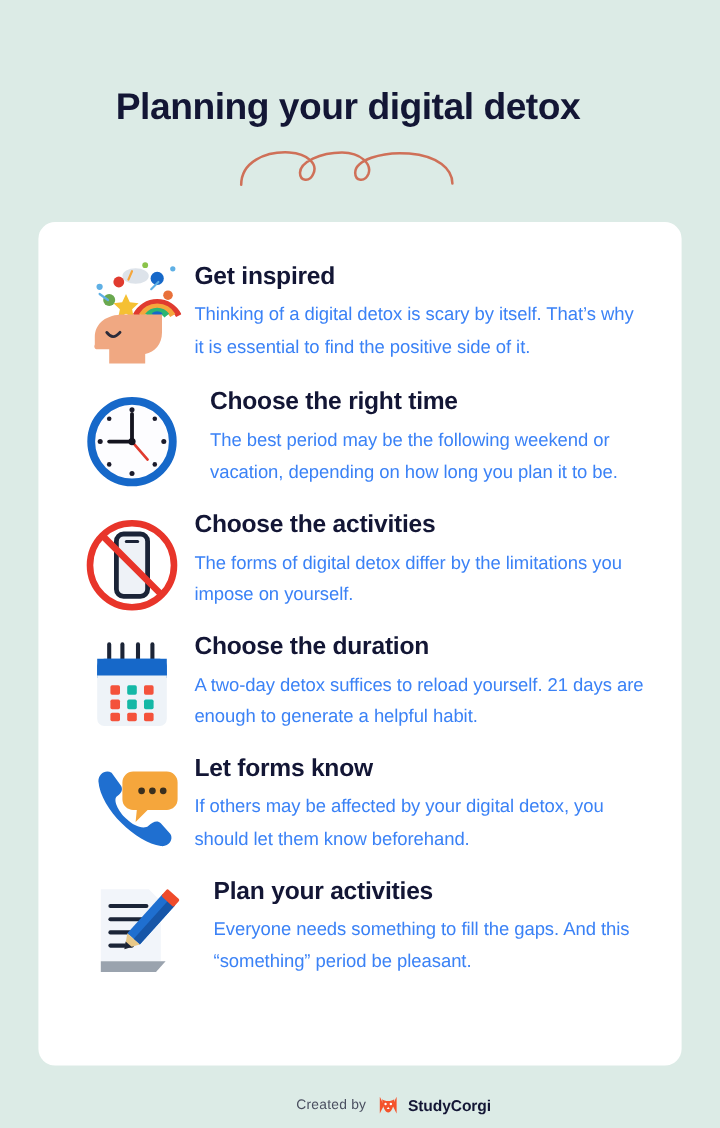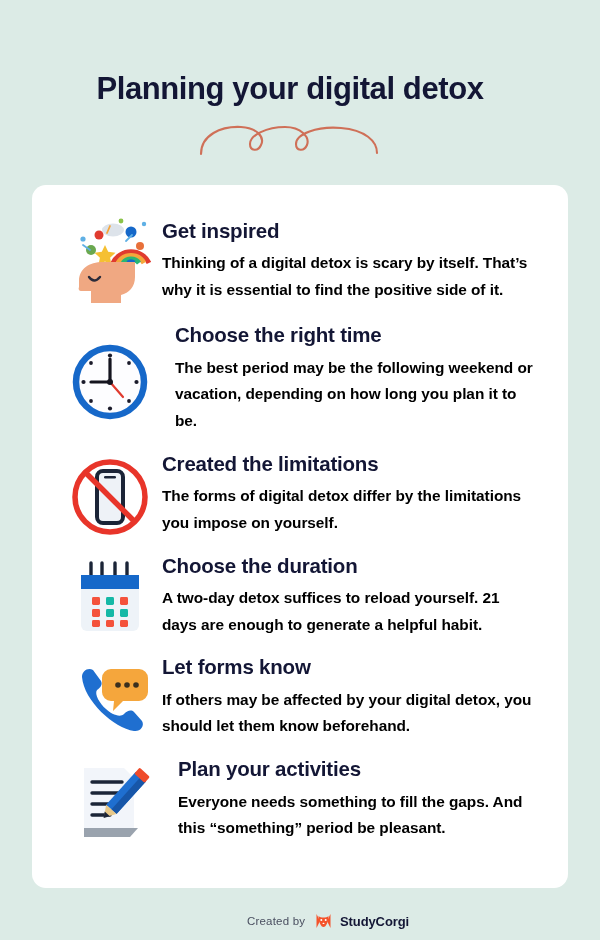--- a/index.html
+++ b/index.html
@@ -65,26 +65,25 @@
   }
   .item-title {
     color: #131635;
     font-size: 20.5px;
     font-weight: bold;
     letter-spacing: -0.2px;
     margin: 0 0 7px 0;
     line-height: 1.2;
   }
   .item-desc {
-    color: #000000;
+    color: #3b82f6;
     font-size: 15.4px;
     line-height: 1.72;
     margin: 0;
     letter-spacing: -0.05px;
-    font-weight: bold;
   }
   .row-inspired  .text-cell { padding-top: 6px; }
   .row-inspired  { margin-bottom: 16px; }
   .row-time      { margin-bottom: 17px; gap: 13px; }
   .row-limits    { margin-bottom: 16px; }
   .row-duration  { margin-bottom: 16px; }
   .row-tell      { margin-bottom: 16px; }
   .row-plan      { margin-bottom: 0; gap: 16px; }
 
   .footer {
@@ -188,21 +187,21 @@
     <div class="row row-limits">
       <div class="icon-cell">
         <svg width="80" height="80" viewBox="0 0 80 80">
           <rect x="27" y="14" width="26" height="52" rx="6" fill="#eef2f7" stroke="#1b2437" stroke-width="4"></rect>
           <rect x="34" y="19" width="12" height="2.6" rx="1.3" fill="#1b2437"></rect>
           <circle cx="40" cy="40" r="35" fill="none" stroke="#e8352a" stroke-width="5.5"></circle>
           <line x1="16" y1="16" x2="64" y2="64" stroke="#e8352a" stroke-width="5.5" stroke-linecap="round"></line>
         </svg>
       </div>
       <div class="text-cell">
-        <h2 class="item-title">Created the limitations</h2>
+        <h2 class="item-title">Choose the activities</h2>
         <p class="item-desc">The forms of digital detox differ by the limitations you impose on yourself.</p>
       </div>
     </div>
 
     <div class="row row-duration">
       <div class="icon-cell">
         <svg width="76" height="80" viewBox="0 0 76 80">
           <line x1="19" y1="4" x2="19" y2="18" stroke="#1b2437" stroke-width="3.4" stroke-linecap="round"></line>
           <line x1="30" y1="4" x2="30" y2="18" stroke="#1b2437" stroke-width="3.4" stroke-linecap="round"></line>
           <line x1="43" y1="4" x2="43" y2="18" stroke="#1b2437" stroke-width="3.4" stroke-linecap="round"></line>

